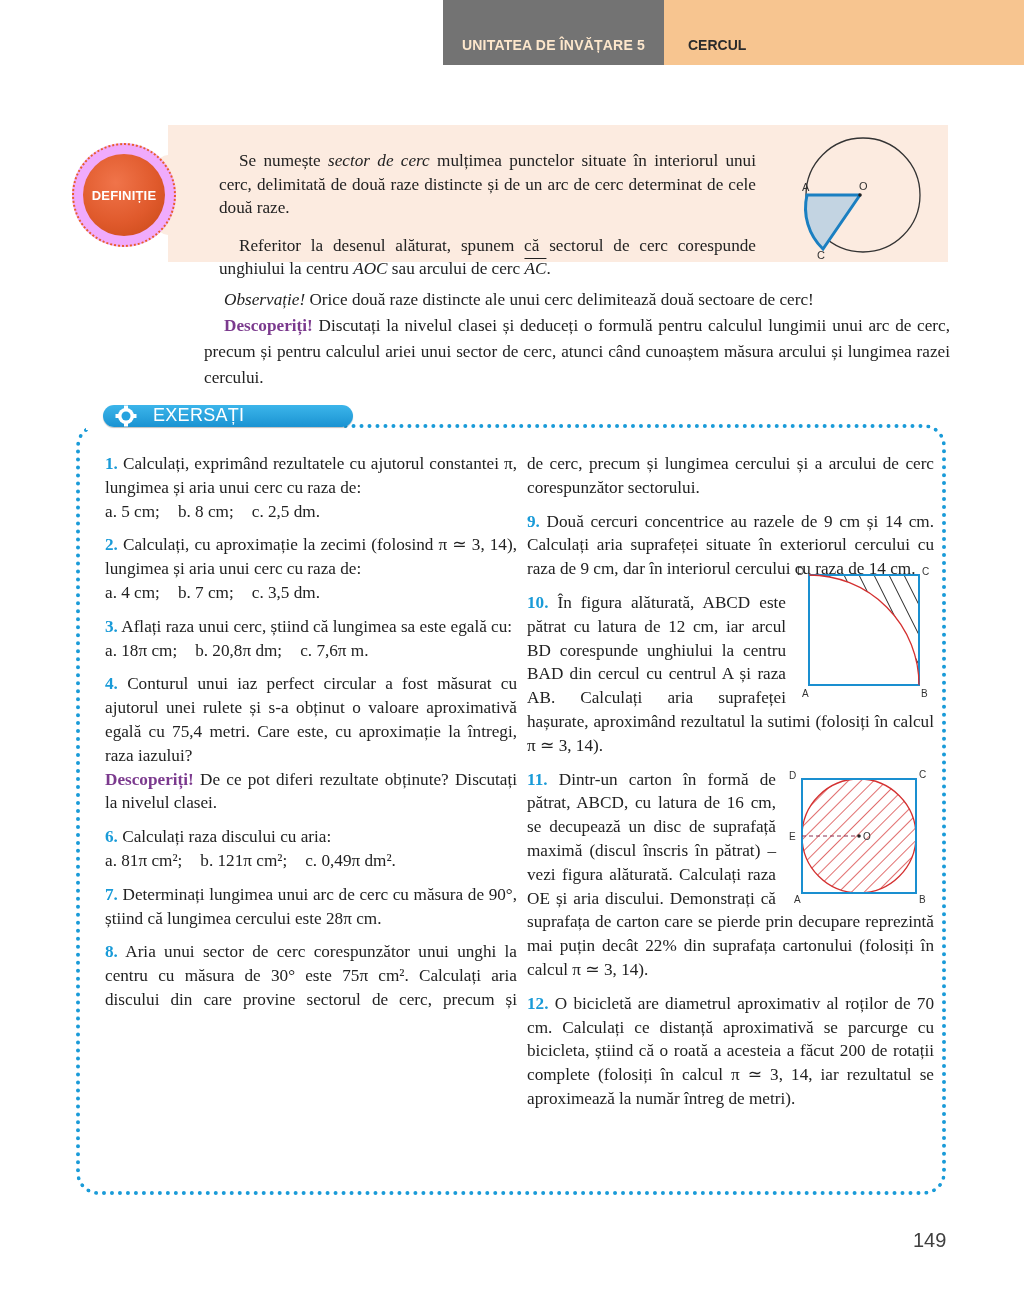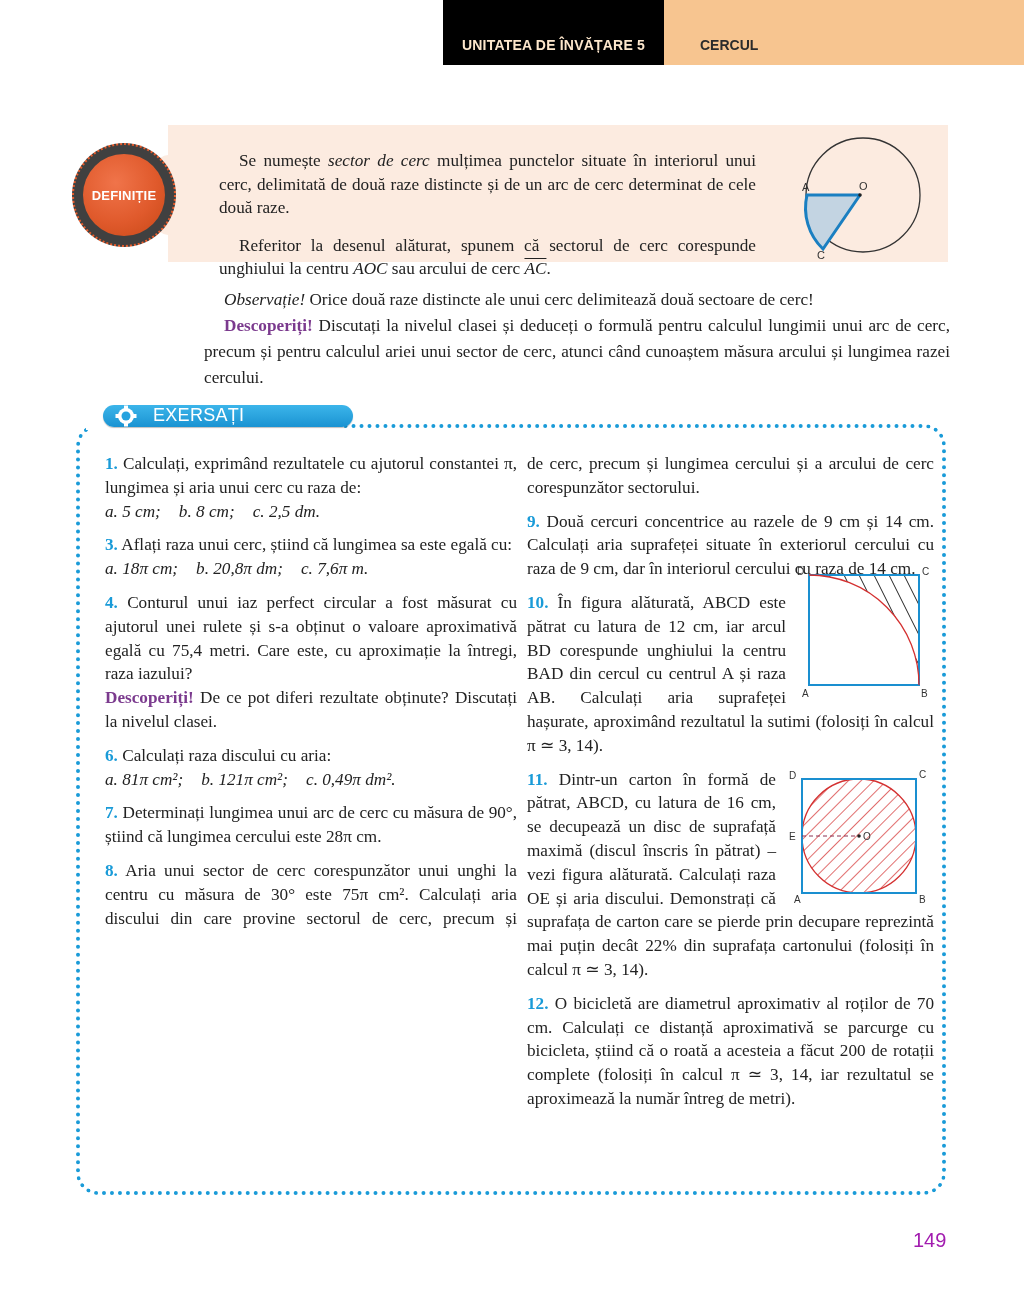--- a/index.html
+++ b/index.html
@@ -1,30 +1,30 @@
 <!DOCTYPE html>
 <html><head>
 <meta charset="utf-8">
 <style>
   html,body{margin:0;padding:0;}
   body{width:1024px;height:1298px;background:#ffffff;position:relative;overflow:hidden;
        font-family:"DejaVu Serif","Liberation Serif",serif;color:#222;}
 
   
   #hdr{position:absolute;left:443px;top:0;width:581px;height:65px;display:flex;}
-  #hdr .unit{width:221px;background:#000000;color:#fde7cc;font-family:"Liberation Sans",sans-serif;
+  #hdr .unit{width:221px;background:#737373;color:#fde7cc;font-family:"Liberation Sans",sans-serif;
              font-weight:bold;font-size:14px;display:flex;align-items:flex-end;justify-content:center;padding-bottom:12px;box-sizing:border-box;letter-spacing:0.2px;}
   #hdr .topic{flex:1;background:#f7c590;color:#2b2b2b;font-family:"Liberation Sans",sans-serif;
-             font-weight:bold;font-size:14px;display:flex;align-items:flex-end;padding-left:36px;padding-bottom:12px;box-sizing:border-box;}
+             font-weight:bold;font-size:14px;display:flex;align-items:flex-end;padding-left:24px;padding-bottom:12px;box-sizing:border-box;}
 
   
   #defbox{position:absolute;left:168px;top:125px;width:780px;height:137px;background:#fcebe0;}
   #defnotch{position:absolute;left:148px;top:155px;width:40px;height:80px;background:#fcebe0;border-radius:50%;}
   #badge{position:absolute;left:72px;top:143px;width:104px;height:104px;border-radius:50%;
-         border:2px dotted #e85c2c;box-sizing:border-box;background:#404040;}
+         border:2px dotted #e85c2c;box-sizing:border-box;background:#f0abfc;}
   #badge .inner{position:absolute;left:9px;top:9px;width:82px;height:82px;border-radius:50%;
          background:radial-gradient(circle at 40% 35%,#f0744a 0%,#e05a2c 55%,#c74716 100%);
          display:flex;align-items:center;justify-content:center;color:#fff;
          font-family:"Liberation Sans",sans-serif;font-size:13px;font-weight:bold;letter-spacing:0.2px;}
   #deftext{position:absolute;left:205px;top:135px;width:565px;font-size:17.2px;line-height:23.5px;
            font-family:"Liberation Serif",serif;text-align:justify;}
   #deftext p{margin:14px;text-indent:20px;}
   #defsvg{position:absolute;left:775px;top:128px;}
 
   
@@ -42,23 +42,23 @@
   #frametab .gear{margin-left:12px;margin-right:16px;}
   #framemask{position:absolute;left:86px;top:418px;width:258px;height:12px;background:#fff;}
 
   .col{position:absolute;font-family:"Liberation Serif",serif;font-size:17.2px;line-height:23.8px;text-align:justify;}
   #colL{left:89px;top:452px;width:412px;margin-left:16px;}
   #colR{left:527px;top:452px;width:407px;}
   .ex{margin:0 0 10px 0;}
   .ex p{margin:0;}
   .num{color:#1a9bd8;font-weight:bold;}
   .opts{word-spacing:0;}
-  .opts span{margin-right:18px;font-style:italic;}
+  .opts span{margin-right:18px;}
   .fig{float:right;margin-left:8px;}
-  #pagenum{position:absolute;left:913px;top:1229px;font-family:"Liberation Sans",sans-serif;font-size:20px;color:#a21caf;}
+  #pagenum{position:absolute;left:913px;top:1229px;font-family:"Liberation Sans",sans-serif;font-size:20px;color:#404040;}
 </style>
 </head>
 <body>
 
 <div id="hdr">
   <div class="unit">UNITATEA DE ÎNVĂȚARE 5</div>
   <div class="topic">CERCUL</div>
 </div>
 
 <div id="defbox"></div>
@@ -98,20 +98,24 @@
     </g>
     <circle cx="11" cy="11" r="4.5" fill="#26a2df"></circle>
   </svg>
   <span>EXERSAȚI</span>
 </div>
 
 <div id="colL" class="col">
   <div class="ex">
     <p><span class="num">1.</span><span> Calculați, exprimând rezultatele cu ajutorul constantei π, lungimea și aria unui cerc cu raza de:</span></p>
     <p class="opts"><span>a. 5 cm;</span><span>b. 8 cm;</span><span>c. 2,5 dm.</span></p>
+  </div>
+  <div class="ex">
+    <p><span class="num">2.</span><span> Calculați, cu aproximație la zecimi (folosind π ≃ 3, 14), lungimea și aria unui cerc cu raza de:</span></p>
+    <p class="opts"><span>a. 4 cm;</span><span>b. 7 cm;</span><span>c. 3,5 dm.</span></p>
   </div>
   <div class="ex">
     <p><span class="num">3.</span><span> Aflați raza unui cerc, știind că lungimea sa este egală cu:</span></p>
     <p class="opts"><span>a. 18π cm;</span><span>b. 20,8π dm;</span><span>c. 7,6π m.</span></p>
   </div>
   <div class="ex">
     <p><span class="num">4.</span><span> Conturul unui iaz perfect circular a fost măsurat cu ajutorul unei rulete și s-a obținut o valoare aproximativă egală cu 75,4 metri. Care este, cu aproximație la întregi, raza iazului?</span></p>
     <p><span class="purple">Descoperiți!</span><span> De ce pot diferi rezultate obținute? Discutați la nivelul clasei.</span></p>
   </div>
   <div class="ex">

